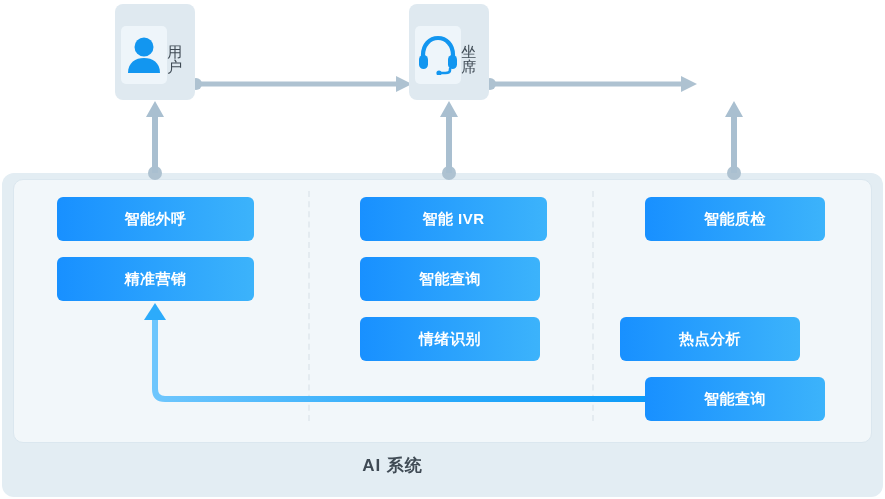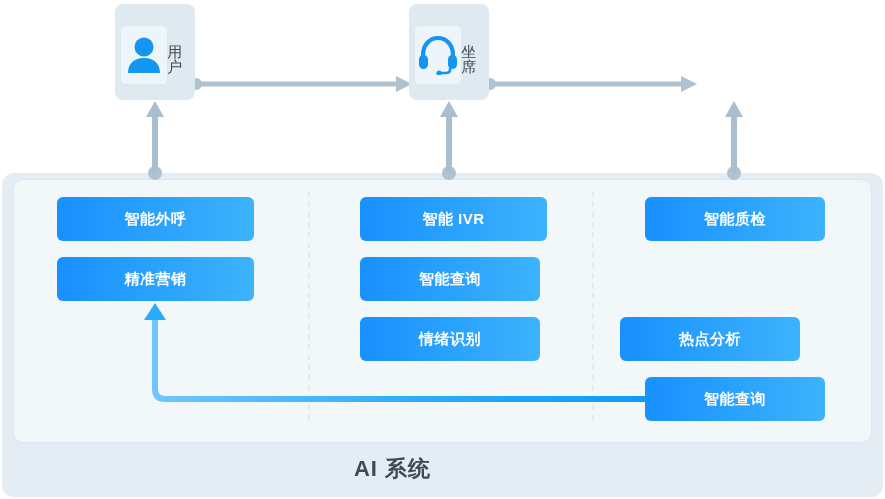--- a/index.html
+++ b/index.html
@@ -82,21 +82,21 @@
     border: 1px solid #dbe7ef;
     border-radius: 10px;
     box-sizing: border-box;
   }
   .ai-title {
     position: absolute;
     left: 0;
     top: 281px;
     width: 781px;
     text-align: center;
-    font-size: 22px;
+    font-size: 17px;
     font-weight: bold;
     color: #3f4a54;
     letter-spacing: 1px;
   }
 
   
   .divider {
     position: absolute;
     top: 191px;
     width: 0;

